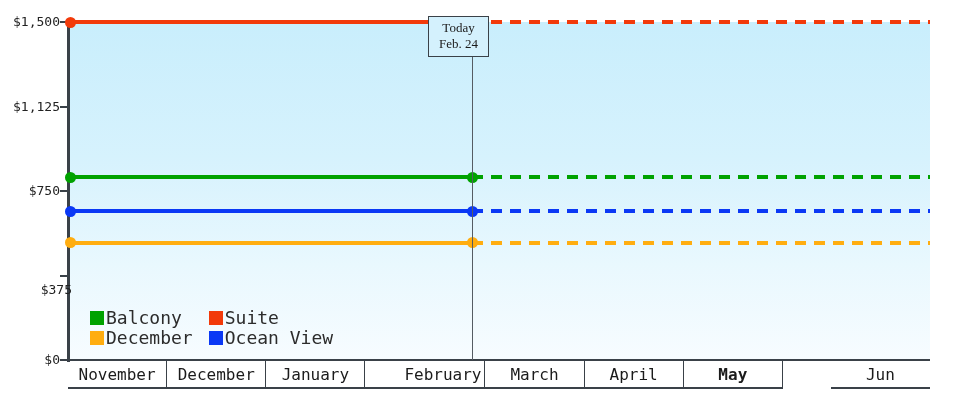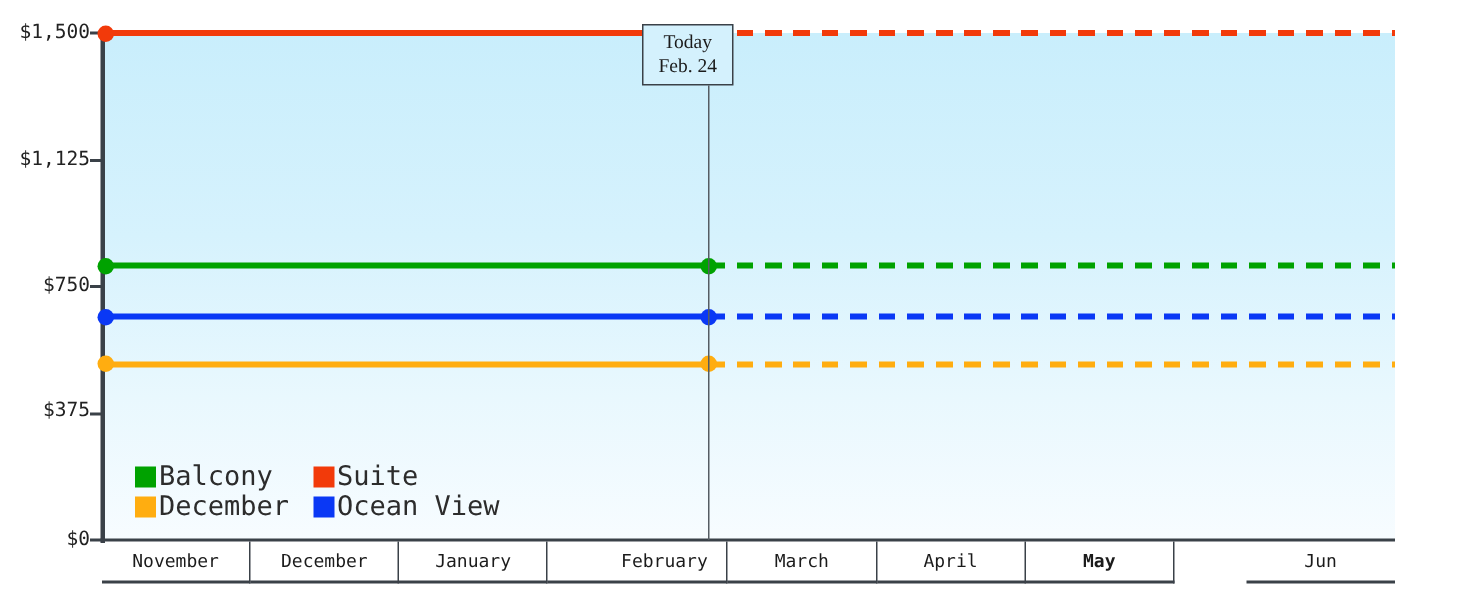--- a/index.html
+++ b/index.html
@@ -151,21 +151,21 @@
     display: flex;
   }
   .month-cell {
     box-sizing: border-box;
     border-right: 1px solid #3a4148;
     border-bottom: 2px solid #3a4148;
     display: flex;
     align-items: center;
     justify-content: center;
     font-family: "DejaVu Sans Mono", monospace;
-    font-size: 12px;
+    font-size: 16px;
     color: #1b1b1b;
     height: 28px;
     background: transparent;
   }
   .month-cell:last-child { border-right: none; }
 </style>
 </head>
 <body>
 
 <div id="app">
@@ -176,21 +176,21 @@
 
   <div id="y-axis-line"></div>
   <div id="x-axis-line"></div>
 
   <div id="y-axis">
       <div class="y-tick" style="top: 359px;"></div>
       <div class="y-label-wrap" style="top: 353px;">
         <div class="y-label">$0</div>
       </div>
       <div class="y-tick" style="top: 274.5px;"></div>
-      <div class="y-label-wrap" style="top: 267px;">
+      <div class="y-label-wrap" style="top: 283px; padding-left: 12px;">
         <div class="y-label">$375</div>
       </div>
       <div class="y-tick" style="top: 190px;"></div>
       <div class="y-label-wrap" style="top: 184px;">
         <div class="y-label">$750</div>
       </div>
       <div class="y-tick" style="top: 105.5px;"></div>
       <div class="y-label-wrap" style="top: 99.5px;">
         <div class="y-label">$1,125</div>
       </div>

